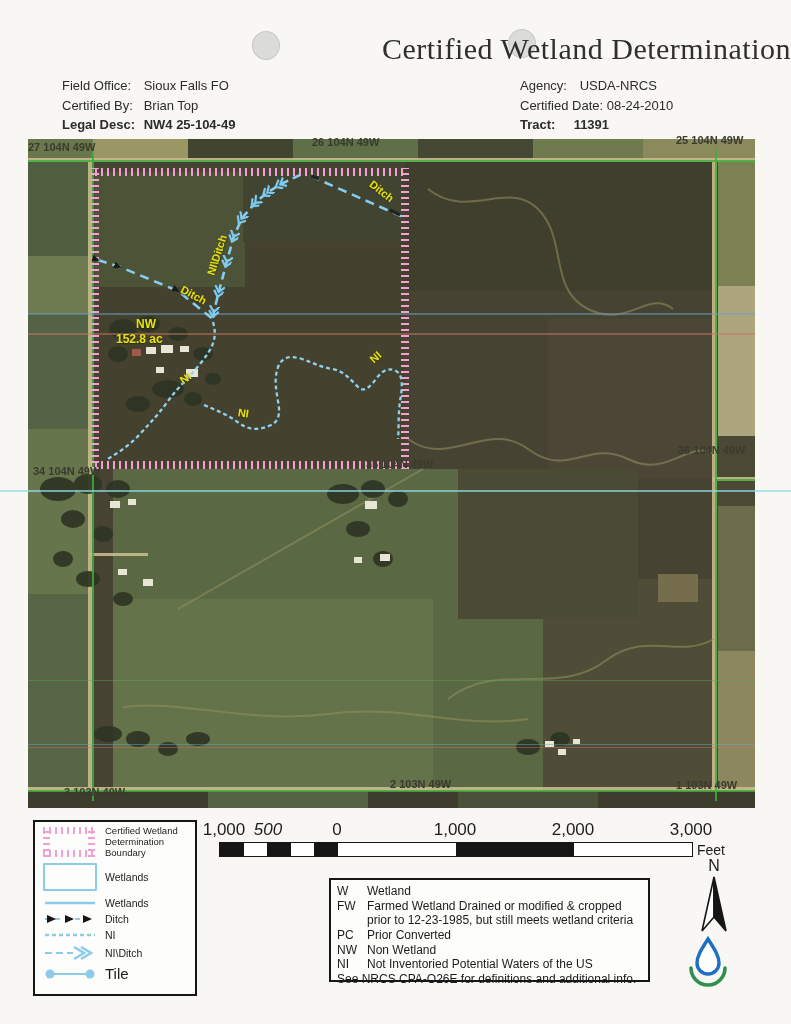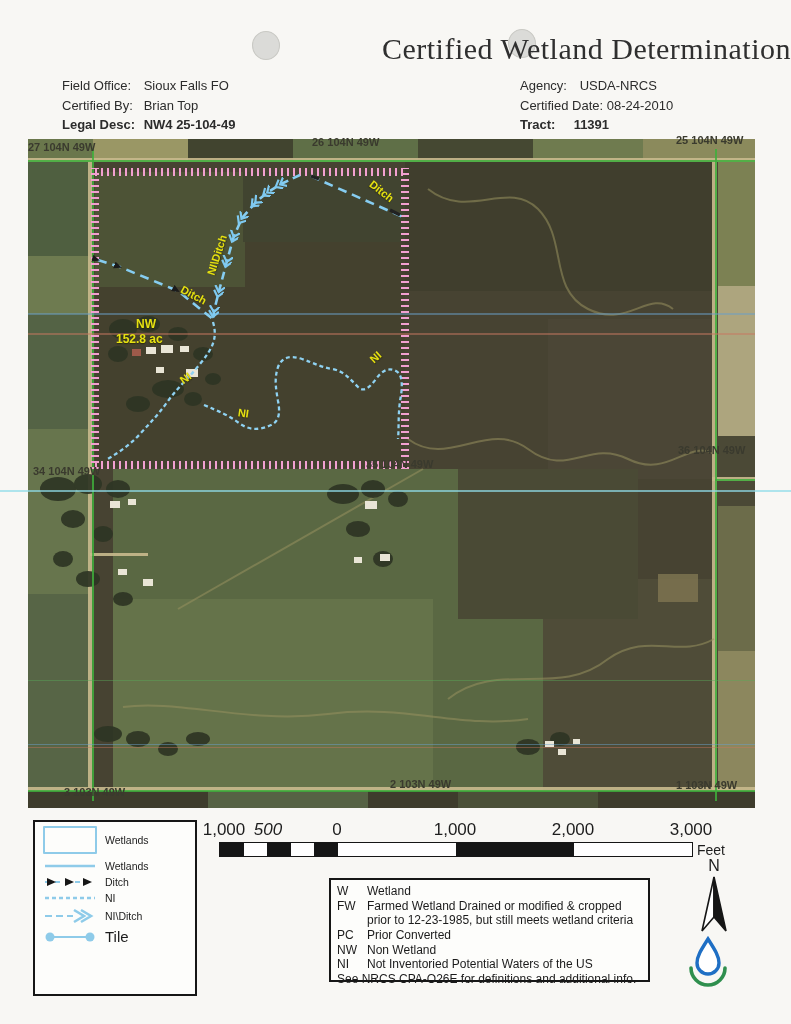--- a/index.html
+++ b/index.html
@@ -258,20 +258,26 @@
     <span class="maplabel" style="left:0;top:647px;margin-left:36px;">3 103N 49W</span>
     <span class="maplabel" style="left:362px;top:639px;">2 103N 49W</span>
     <span class="maplabel" style="left:648px;top:640px;">1 103N 49W</span>
   </div>
 
   <div class="scanline" style="position:absolute;left:0;top:490px;width:791px;height:2px;background:#8fdbe8;opacity:.7;"></div>
 
   <div class="legend">
     <div class="litem">
       <div class="lsym">
+          <div class="sym-comb"></div>
+        </div>
+      <div class="llab">Certified Wetland Determination Boundary</div>
+    </div>
+    <div class="litem">
+      <div class="lsym">
           <div class="sym-wetrect"></div>
         </div>
       <div class="llab" style="font-size:10.5px;">Wetlands</div>
     </div>
     <div class="litem" style="margin-top:6px;">
       <div class="lsym">
           <svg width="54" height="10">
             <line x1="2" y1="5" x2="52" y2="5" stroke="#8ecbe9" stroke-width="2.5"></line>
           </svg>
         </div>

